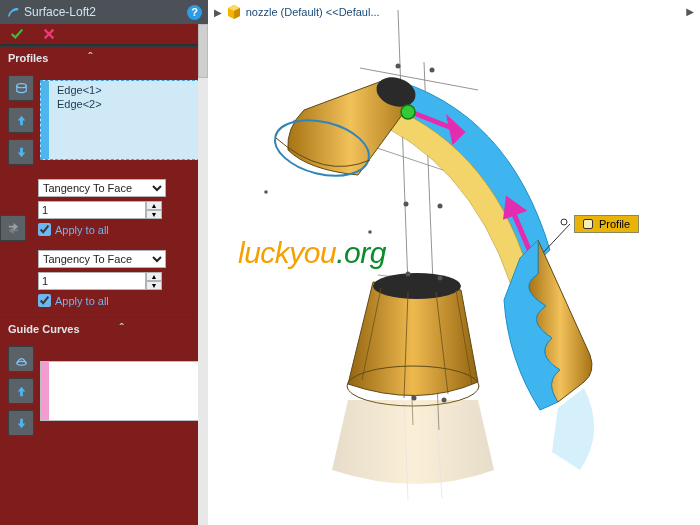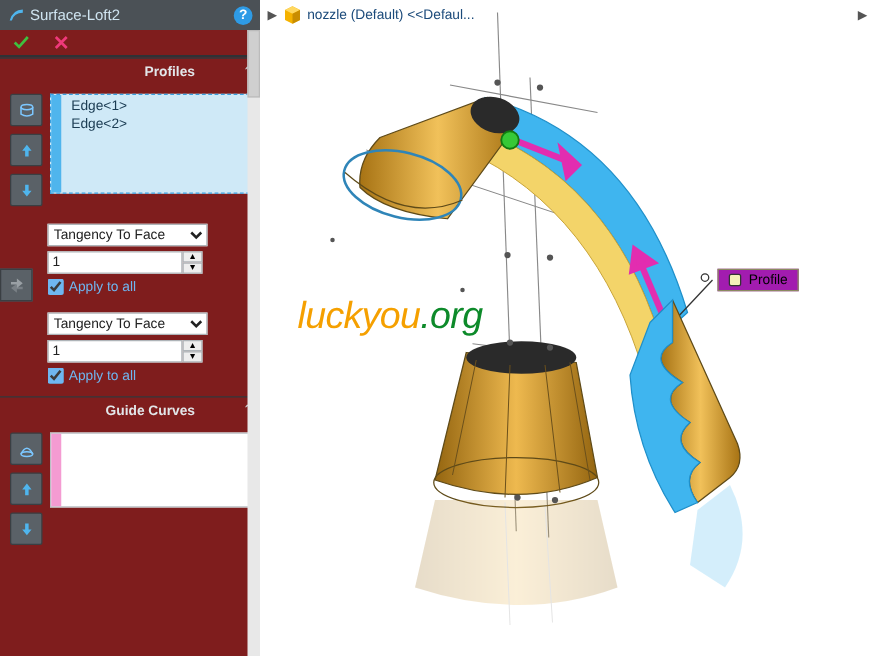--- a/index.html
+++ b/index.html
@@ -31,28 +31,28 @@
     width: 15px; height: 15px; border-radius: 50%; background: #2e9be6; color: #fff;
     font-weight: bold; font-size: 11px; display: flex; align-items: center; justify-content: center;
   }
 
   .accept-row { height: 20px; display: flex; align-items: center; gap: 18px; padding: 0 10px; }
   .accept-row svg { width: 14px; height: 14px; }
 
   .sep { height: 2px; background: #2e3236; margin: 0; }
 
   .section-head {
-    display: flex; align-items: center; justify-content: flex-end;
+    display: flex; align-items: center; justify-content: flex-start;
     padding: 4px 8px; color: #e2e6e9; font-weight: 600; font-size: 11px;
     border-top: 1px solid #33383c;
     gap: 40px;
   }
   .chev { font-size: 12px; color: #c7cbce; }
 
-  .section-body { padding: 6px 8px 10px 8px; display: flex; gap: 6px; align-items: flex-start; }
+  .section-body { padding: 6px 8px 10px 8px; display: flex; gap: 6px; align-items: center; }
   .side-btns { display: flex; flex-direction: column; gap: 6px; }
   .icon-btn {
     width: 26px; height: 26px; background: #5a6167; border: 1px solid #3a3f43; border-radius: 2px;
     display: flex; align-items: center; justify-content: center; color: #d5dade;
   }
   .icon-btn svg { width: 15px; height: 15px; }
   .profiles-list {
     flex: 1; height: 80px; background: #cfe9f7; border: 1px dashed #3aa0e0; color: #1a3b52;
     padding: 2px 4px; position: relative;
   }
@@ -96,21 +96,21 @@
 
   .watermark {
     position:absolute; left:30px; top:236px; font-size:30px; font-weight:400;
     font-style:italic; letter-spacing:-0.5px;
   }
   .watermark .a { color:#f5a000; }
   .watermark .b { color:#0d8a2a; }
 
   .calloutbox {
     position:absolute; left:366px; top:215px;
-    background:#a21caf; border:1px solid #8a8a60; padding:2px 8px;
+    background:#eab308; border:1px solid #8a8a60; padding:2px 8px;
     display:flex; align-items:center; gap:6px; font-size:11px;
   }
   .calloutbox .dot { width:10px; height:10px; border:1px solid #333; background:#f4f0b8; border-radius:2px; }
 
   .tri-right {
     position:absolute; right:6px; top:6px; color:#555; font-size:10px;
   }
 </style>
 </head>
 <body>

